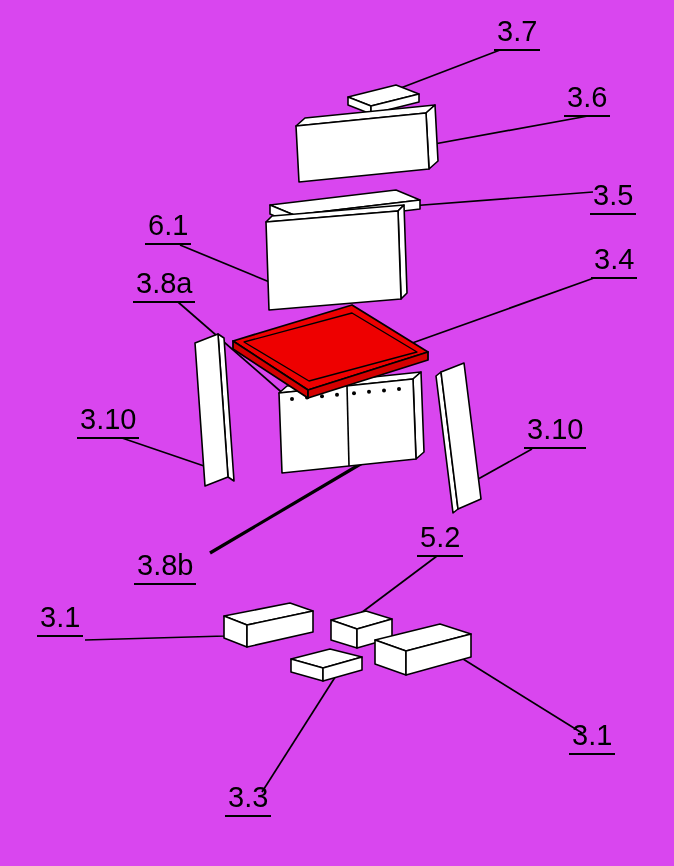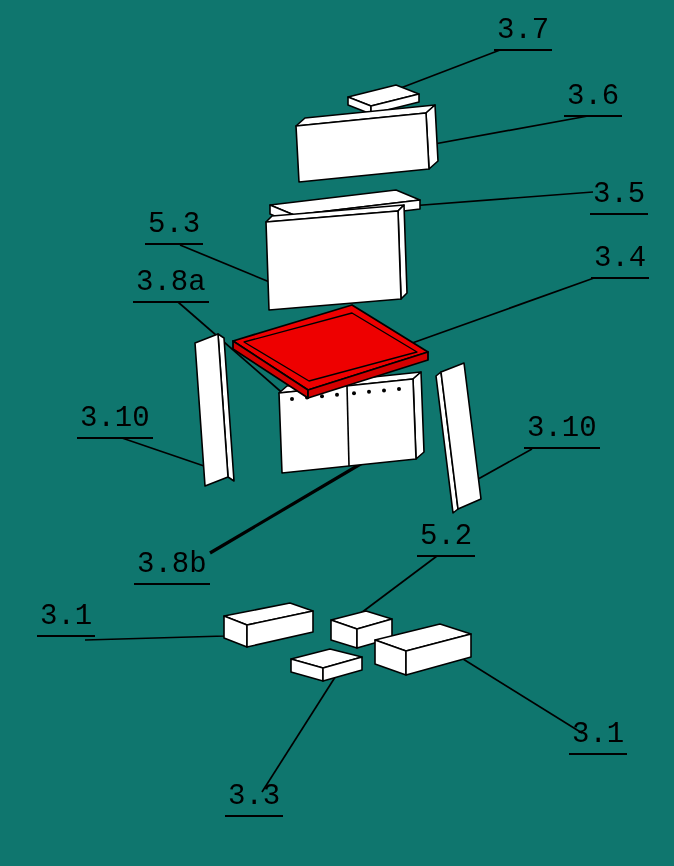--- a/index.html
+++ b/index.html
@@ -5,23 +5,22 @@
   html, body {
     margin: 0;
     padding: 0;
     background: #ffffff;
     font-family: "Liberation Sans", sans-serif;
   }
   .stage {
     position: relative;
     width: 674px;
     height: 866px;
-    background: #0f766e;
+    background: #d946ef;
     overflow: hidden;
-    font-family: Liberation Mono, monospace;
   }
   .stage svg {
     position: absolute;
     left: 0;
     top: 0;
   }
   .part-label {
     position: absolute;
     font-size: 29px;
     line-height: 1.05;
@@ -133,21 +132,21 @@
     <g fill="#ffffff" stroke="#000" stroke-width="1.6" stroke-linejoin="round">
       <polygon points="375,640 440,624 471,634 406,651"></polygon>
       <polygon points="375,640 406,651 406,675 375,664"></polygon>
       <polygon points="406,651 471,634 471,657 406,675"></polygon>
     </g>
   </svg>
 
   <div class="part-label" style="left:494px; top:16px;">3.7</div>
   <div class="part-label" style="left:564px; top:82px;">3.6</div>
   <div class="part-label" style="left:590px; top:158px;margin-top:22px;">3.5</div>
-  <div class="part-label" style="left:145px; top:210px;">5.3</div>
+  <div class="part-label" style="left:145px; top:210px;">6.1</div>
   <div class="part-label" style="left:133px; top:268px;">3.8a</div>
   <div class="part-label" style="left:591px; top:244px;">3.4</div>
   <div class="part-label" style="left:77px; top:404px;">3.10</div>
   <div class="part-label" style="left:524px; top:414px;">3.10</div>
   <div class="part-label" style="left:134px; top:550px;">3.8b</div>
   <div class="part-label" style="left:417px; top:522px;">5.2</div>
   <div class="part-label" style="left:37px; top:602px;">3.1</div>
   <div class="part-label" style="left:569px; top:720px;">3.1</div>
   <div class="part-label" style="left:225px; top:782px;">3.3</div>
 

